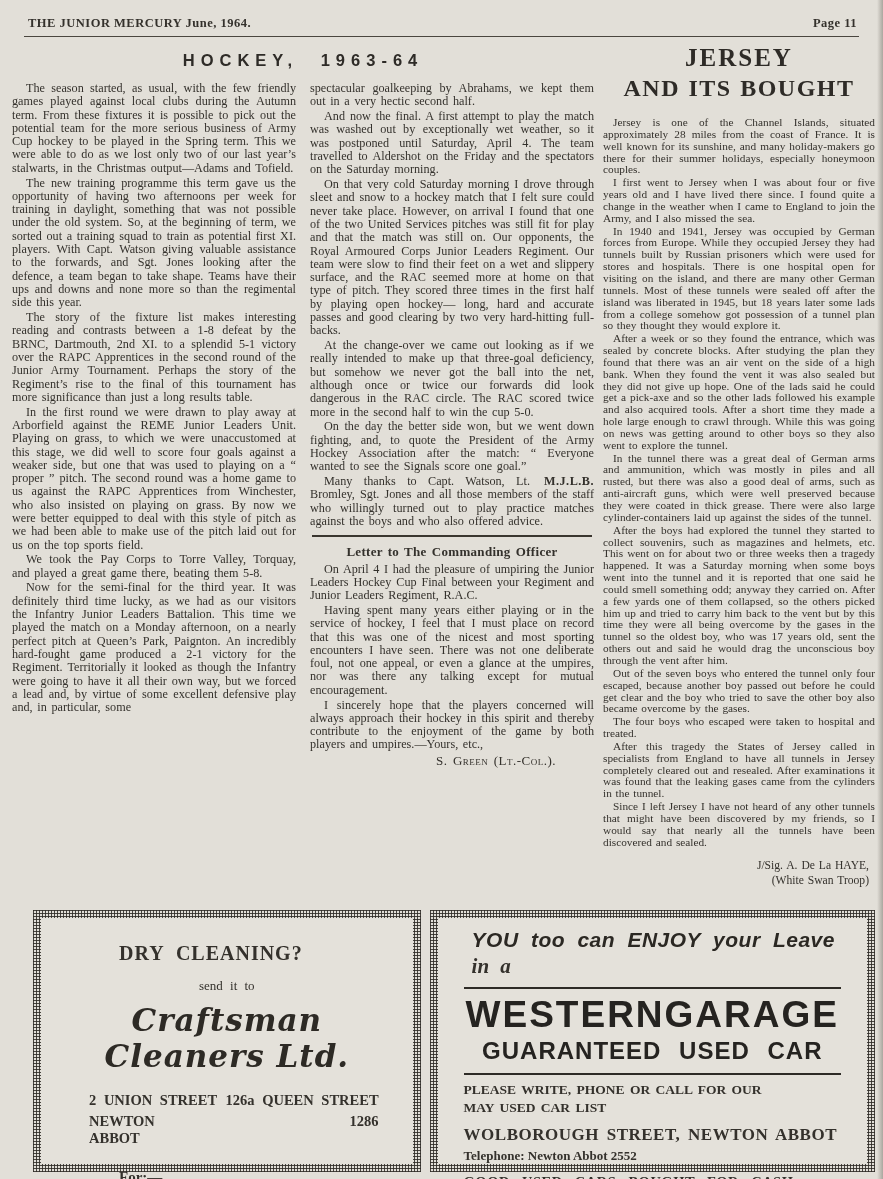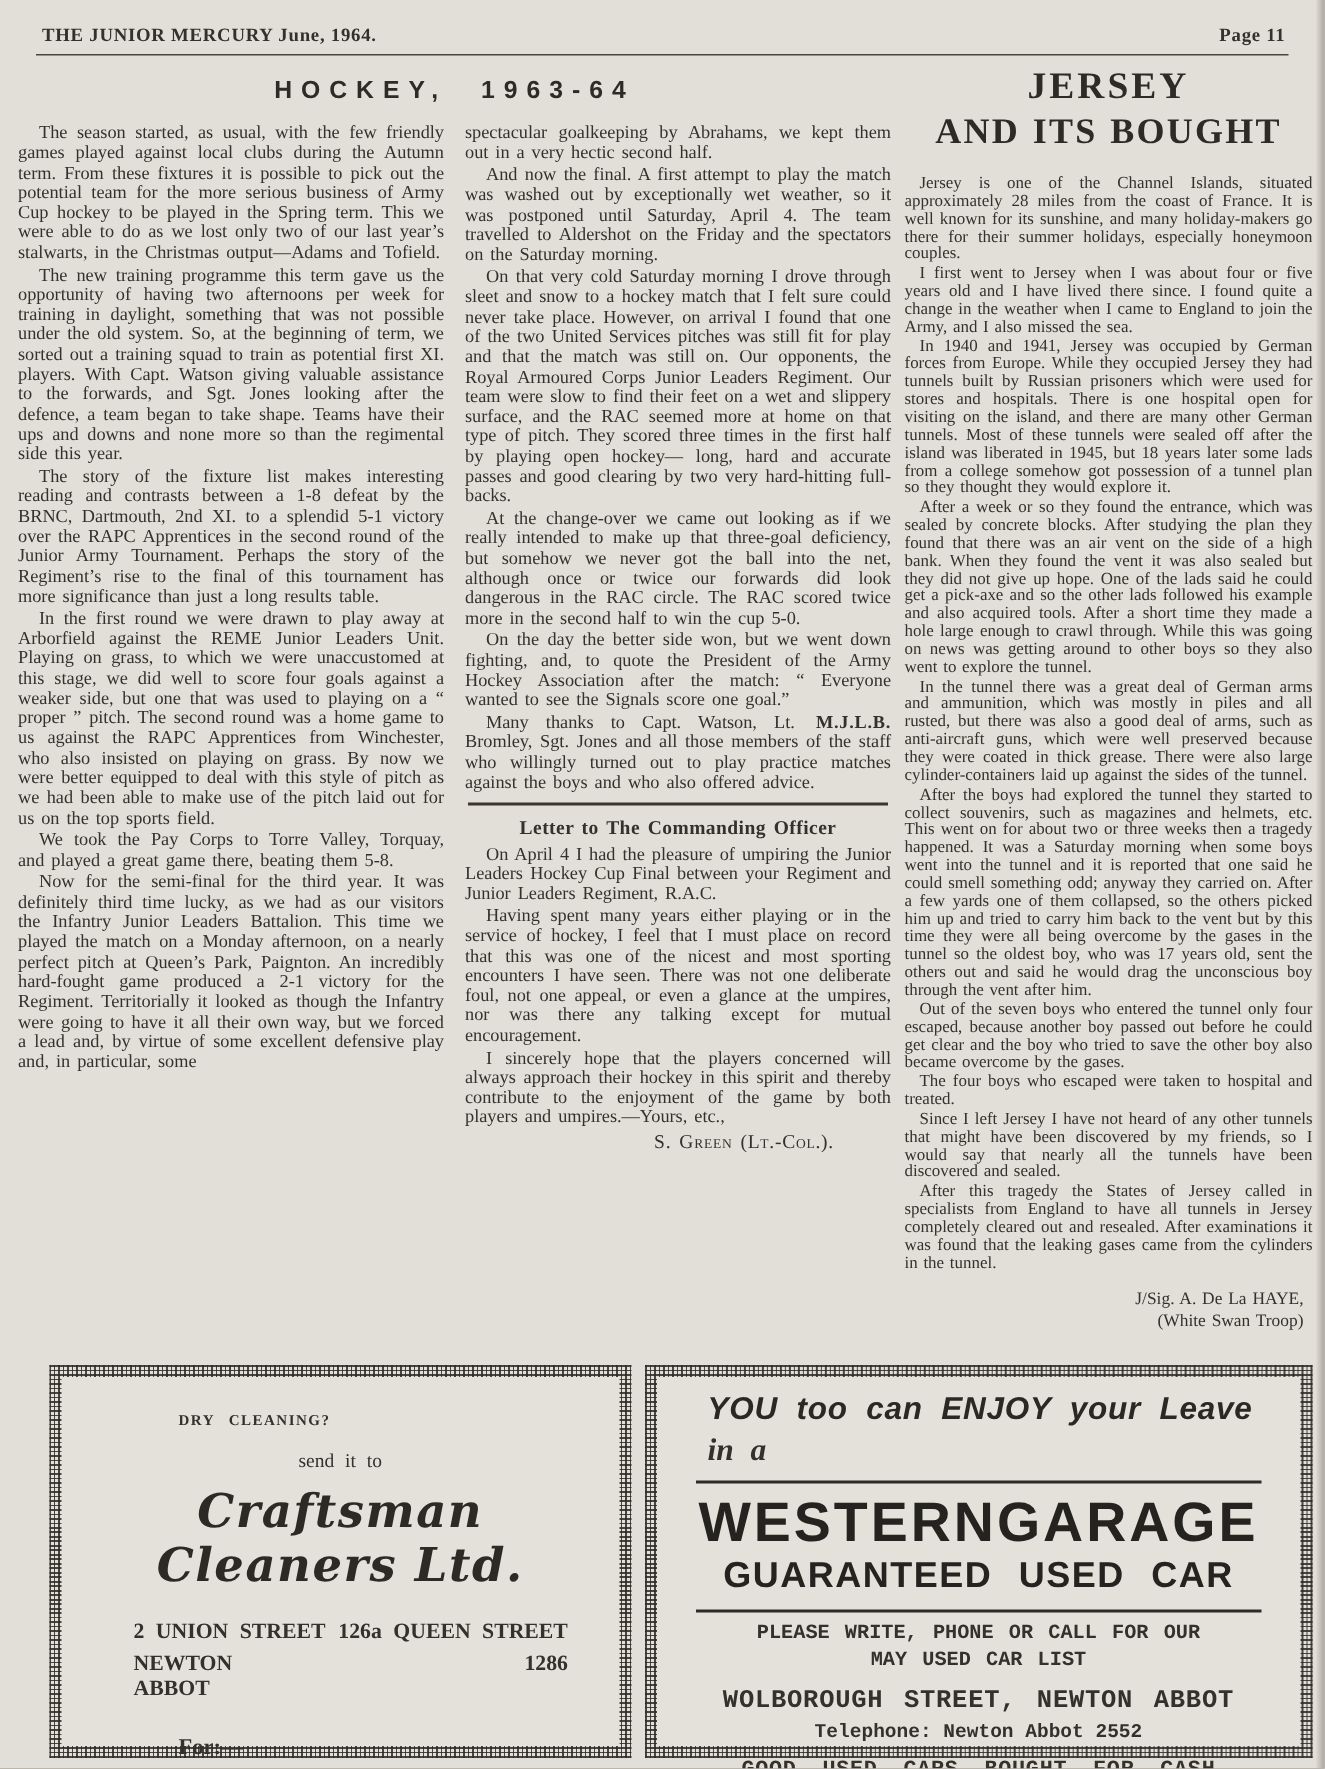--- a/index.html
+++ b/index.html
@@ -66,38 +66,38 @@
   .ad-box{
     box-sizing:border-box;padding:8px;
     background:
       repeating-linear-gradient(90deg,rgba(45,42,37,.85) 0 1px,rgba(45,42,37,0) 1px 3px),
       repeating-linear-gradient(0deg,rgba(45,42,37,.85) 0 1px,rgba(45,42,37,0) 1px 3px);
   }
   .ad-inner{background:#e4e1da;width:100%;height:100%;box-sizing:border-box;}
   .ad-cleaners{width:404px;}
   .ad-garage{flex:1;}
   .ad-cleaners .ad-inner{padding:24px 26px 0 26px;}
-  .dry-q{font-weight:bold;font-size:10px;letter-spacing:1px;word-spacing:6px;margin-left:52px;}
+  .dry-q{font-weight:bold;font-size:20px;letter-spacing:1px;word-spacing:6px;margin-left:52px;}
   .send-to{text-align:center;font-size:13px;word-spacing:4px;margin-top:13px;}
   .script-name{
     text-align:center;font-family:"DejaVu Serif",serif;
     font-style:italic;font-weight:bold;font-size:31px;
     letter-spacing:1px;margin-top:8px;color:#2d2a25;
   }
   .addr{display:flex;justify-content:space-between;font-weight:bold;font-size:14.5px;margin:18px 8px 0 22px;word-spacing:4px;}
   .addr2{display:flex;font-weight:bold;font-size:14.5px;margin:4px 8px 0 22px;word-spacing:4px;}
   .addr2 .ph{margin-left:148px;}
   .for-label{font-weight:bold;font-size:15px;margin:22px 0 0 52px;}
   .ad-garage .ad-inner{padding:10px 26px 0 26px;font-family:"Liberation Sans",sans-serif;}
   .tagline{font-weight:bold;font-style:italic;font-size:21px;word-spacing:6px;letter-spacing:.5px;color:#2b2823;padding-left:8px;}
   .tagline2{font-weight:bold;font-style:italic;font-size:21px;padding-left:8px;margin-top:2px;word-spacing:6px;font-family:Liberation Serif, serif;}
   .g-rule{border:none;border-top:2px solid #2e2b26;margin:8px 0 6px 0;}
   .garage-name{display:flex;justify-content:space-between;font-weight:bold;font-size:37px;letter-spacing:2px;color:#252320;line-height:40px;padding:0 2px;}
   .garage-sub{text-align:center;font-weight:bold;font-size:24px;word-spacing:10px;letter-spacing:1px;margin-top:2px;color:#252320;}
-  .g-serif{font-family:Liberation Mono, monospace;text-align:center;font-weight:bold;}
+  .g-serif{font-family:Liberation Serif, serif;font-weight:bold;}
   .g-call{font-size:13.5px;line-height:18px;word-spacing:2px;margin-top:6px;}
   .g-street{font-size:17px;margin-top:8px;letter-spacing:.5px;word-spacing:3px;}
   .g-phone{font-size:13px;margin-top:3px;}
   .g-cash{font-size:14.5px;margin-top:10px;word-spacing:8px;letter-spacing:.5px;}
 </style>
 </head>
 <body>
 
 <div class="page">
 
@@ -156,22 +156,22 @@
       </div>
       <div>
           <p class="para">Jersey is one of the Channel Islands, situated approximately 28 miles from the coast of France. It is well known for its sunshine, and many holiday-makers go there for their summer holidays, especially honeymoon couples.</p>
           <p class="para">I first went to Jersey when I was about four or five years old and I have lived there since.  I found quite a change in the weather when I came to England to join the Army, and I also missed the sea.</p>
           <p class="para">In 1940 and 1941, Jersey was occupied by German forces from Europe.  While they occupied Jersey they had tunnels built by Russian prisoners which were used for stores and hospitals.  There is one hospital open for visiting on the island, and there are many other German tunnels.  Most of these tunnels were sealed off after the island was liberated in 1945, but 18 years later some lads from a college somehow got possession of a tunnel plan so they thought they would explore it.</p>
           <p class="para">After a week or so they found the entrance, which was sealed by concrete blocks.   After studying the plan they found that there was an air vent on the side of a high bank.  When they found the vent it was also sealed but they did not give up hope.  One of the lads said he could get a pick-axe and so the other lads followed his example and also acquired tools. After a short time they made a hole large enough to crawl through.  While this was going on news was getting around to other boys so they also went to explore the tunnel.</p>
           <p class="para">In the tunnel there was a great deal of German arms and ammunition, which was mostly in piles and all rusted, but there was also a good deal of arms, such as anti-aircraft guns, which were well preserved because they were coated in thick grease.   There were also large cylinder-containers laid up against the sides of the tunnel.</p>
           <p class="para">After the boys had explored the tunnel they started to collect souvenirs, such as magazines and helmets, etc.  This went on for about two or three weeks then a tragedy happened.  It was a Saturday morning when some boys went into the tunnel and it is reported that one said he could smell something odd; anyway they carried on.  After a few yards one of them collapsed, so the others picked him up and tried to carry him back to the vent but by this time they were all being overcome by the gases in the tunnel so the oldest boy, who was 17 years old, sent the others out and said he would drag the unconscious boy through the vent after him.</p>
           <p class="para">Out of the seven boys who entered the tunnel only four escaped, because another boy passed out before he could get clear and the boy who tried to save the other boy also became overcome by the gases.</p>
           <p class="para">The four boys who escaped were taken to hospital and treated.</p>
+          <p class="para">After this tragedy the States of Jersey called in specialists from England to have all tunnels in Jersey completely cleared out and resealed.   After examinations it was found that the leaking gases came from the cylinders in the tunnel.</p>
           <p class="para">Since I left Jersey I have not heard of any other tunnels that might have been discovered by my friends, so I would say that nearly all the tunnels have been discovered and sealed.</p>
-          <p class="para">After this tragedy the States of Jersey called in specialists from England to have all tunnels in Jersey completely cleared out and resealed.   After examinations it was found that the leaking gases came from the cylinders in the tunnel.</p>
         </div>
       <div class="jersey-sig">
         <div>J/Sig. A. De La HAYE,</div>
         <div>(White Swan Troop)</div>
       </div>
     </div>
 
   </div>
 
   <div class="ads">

